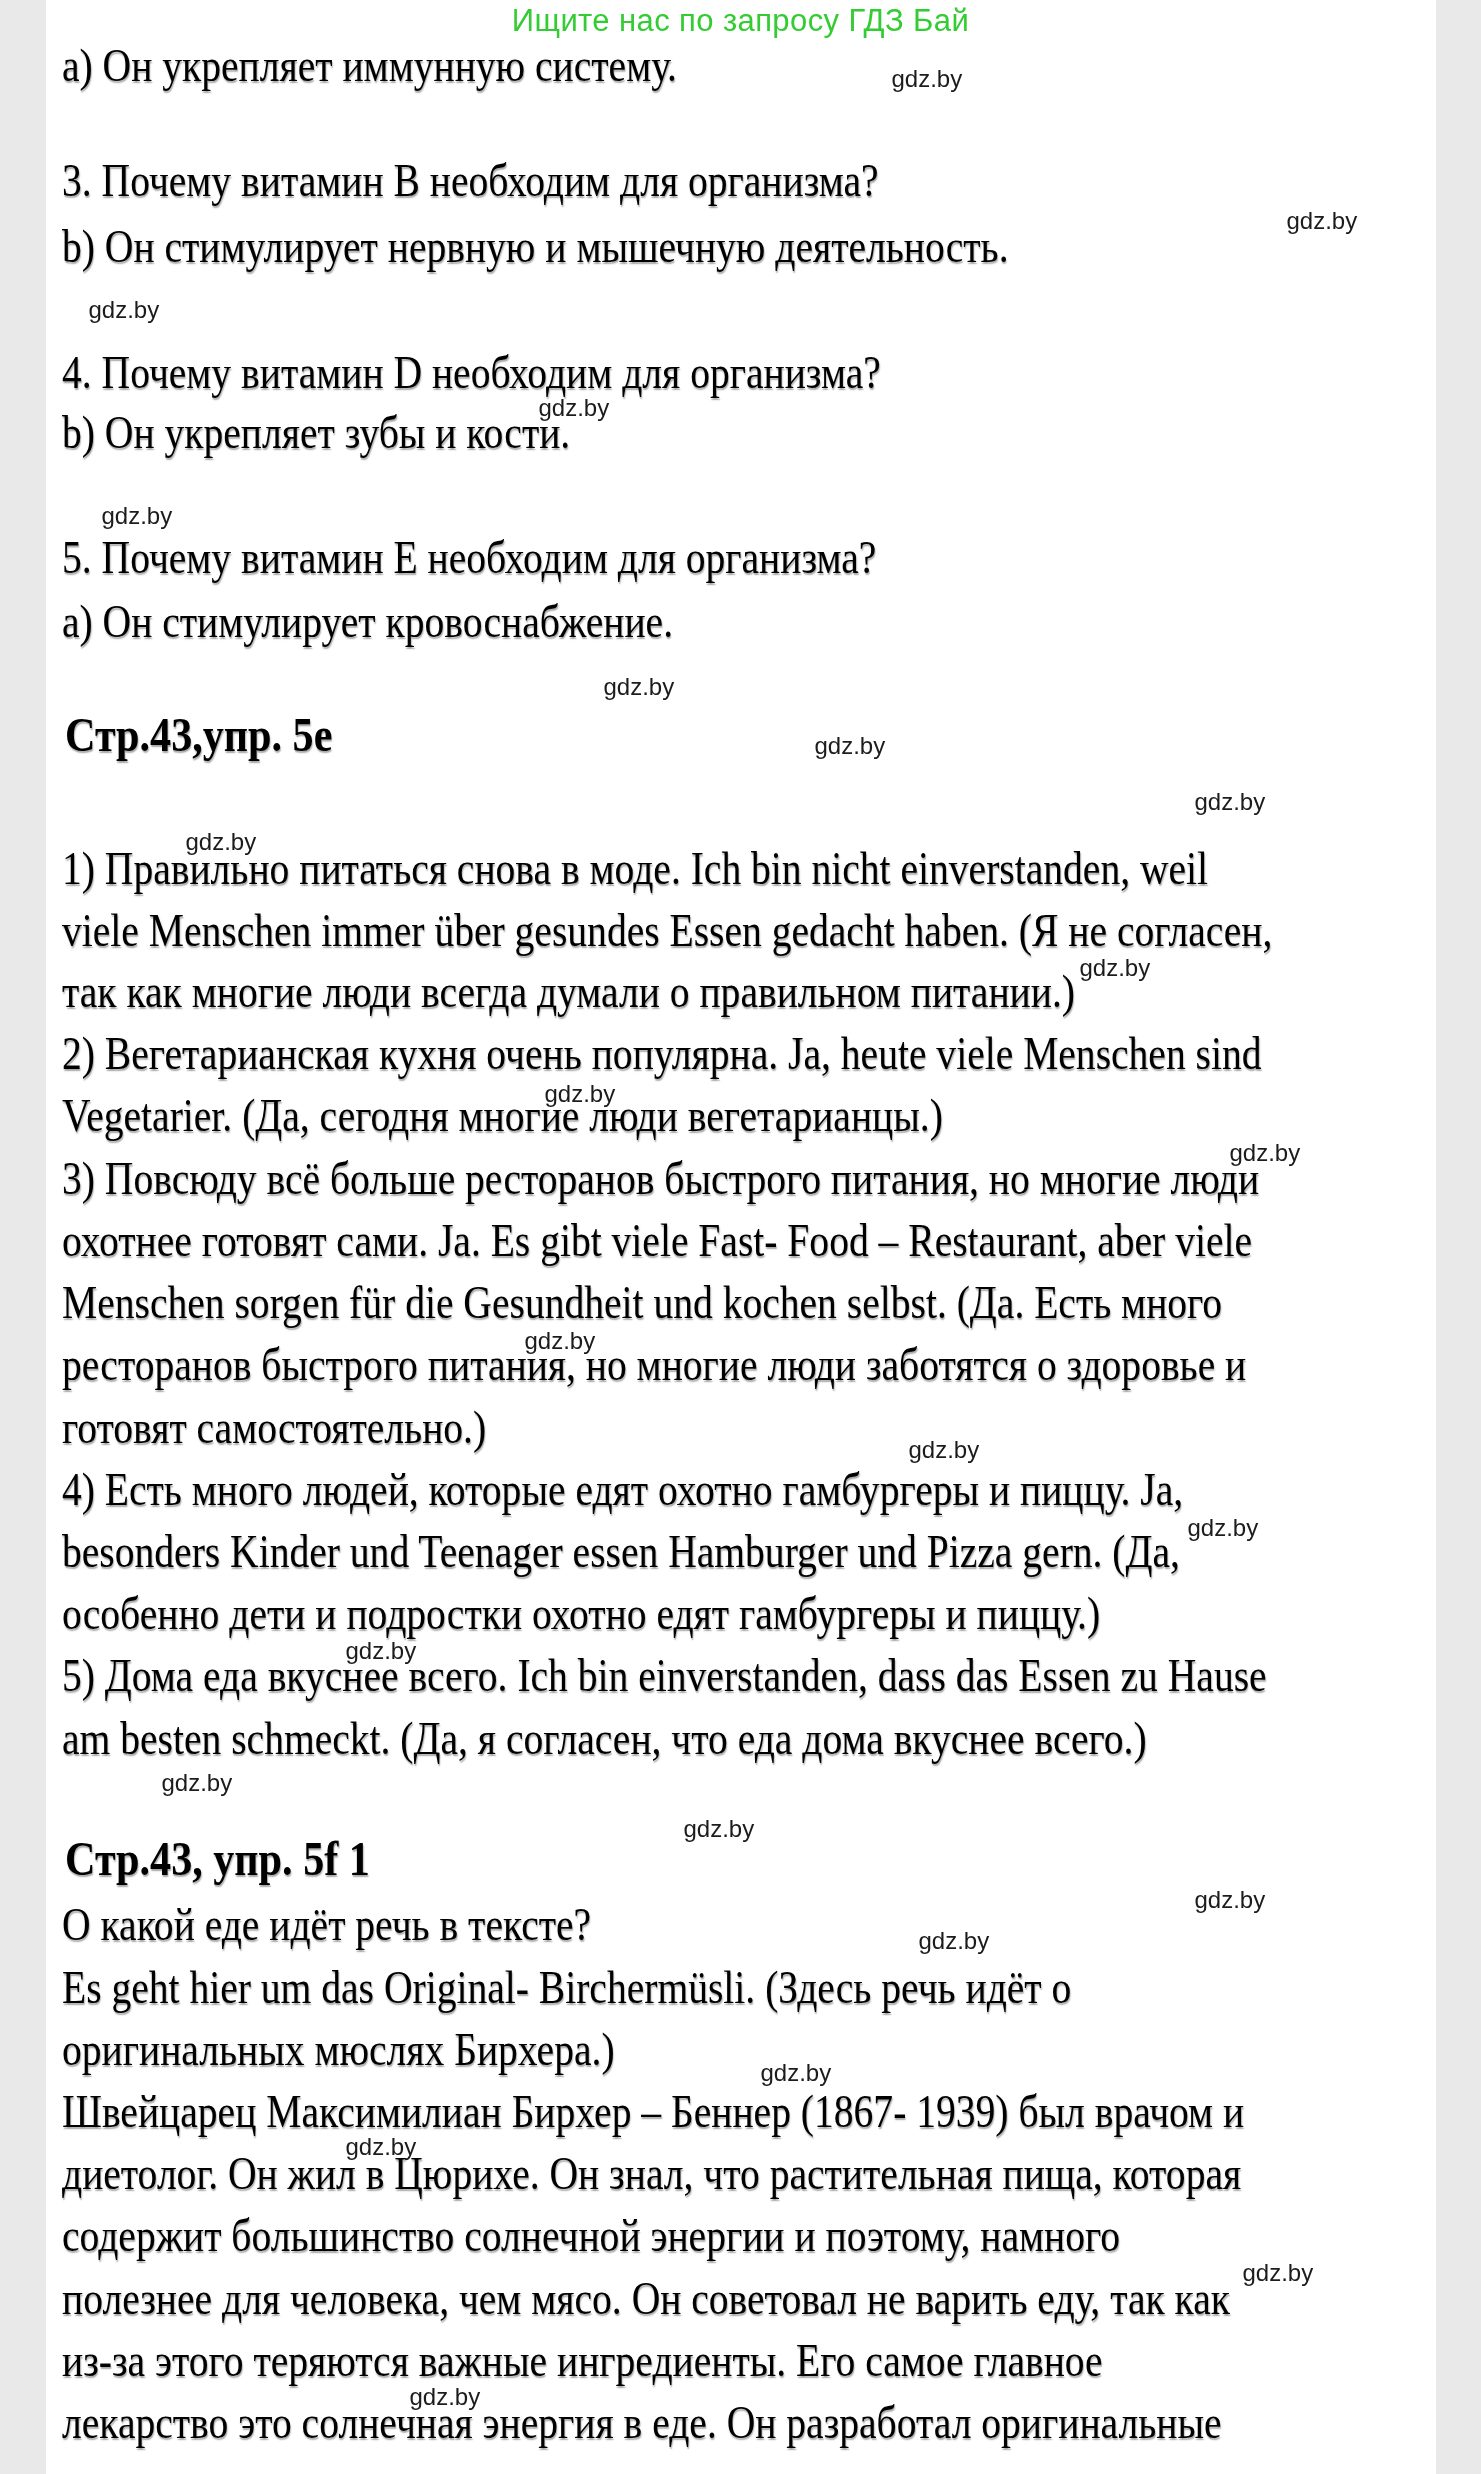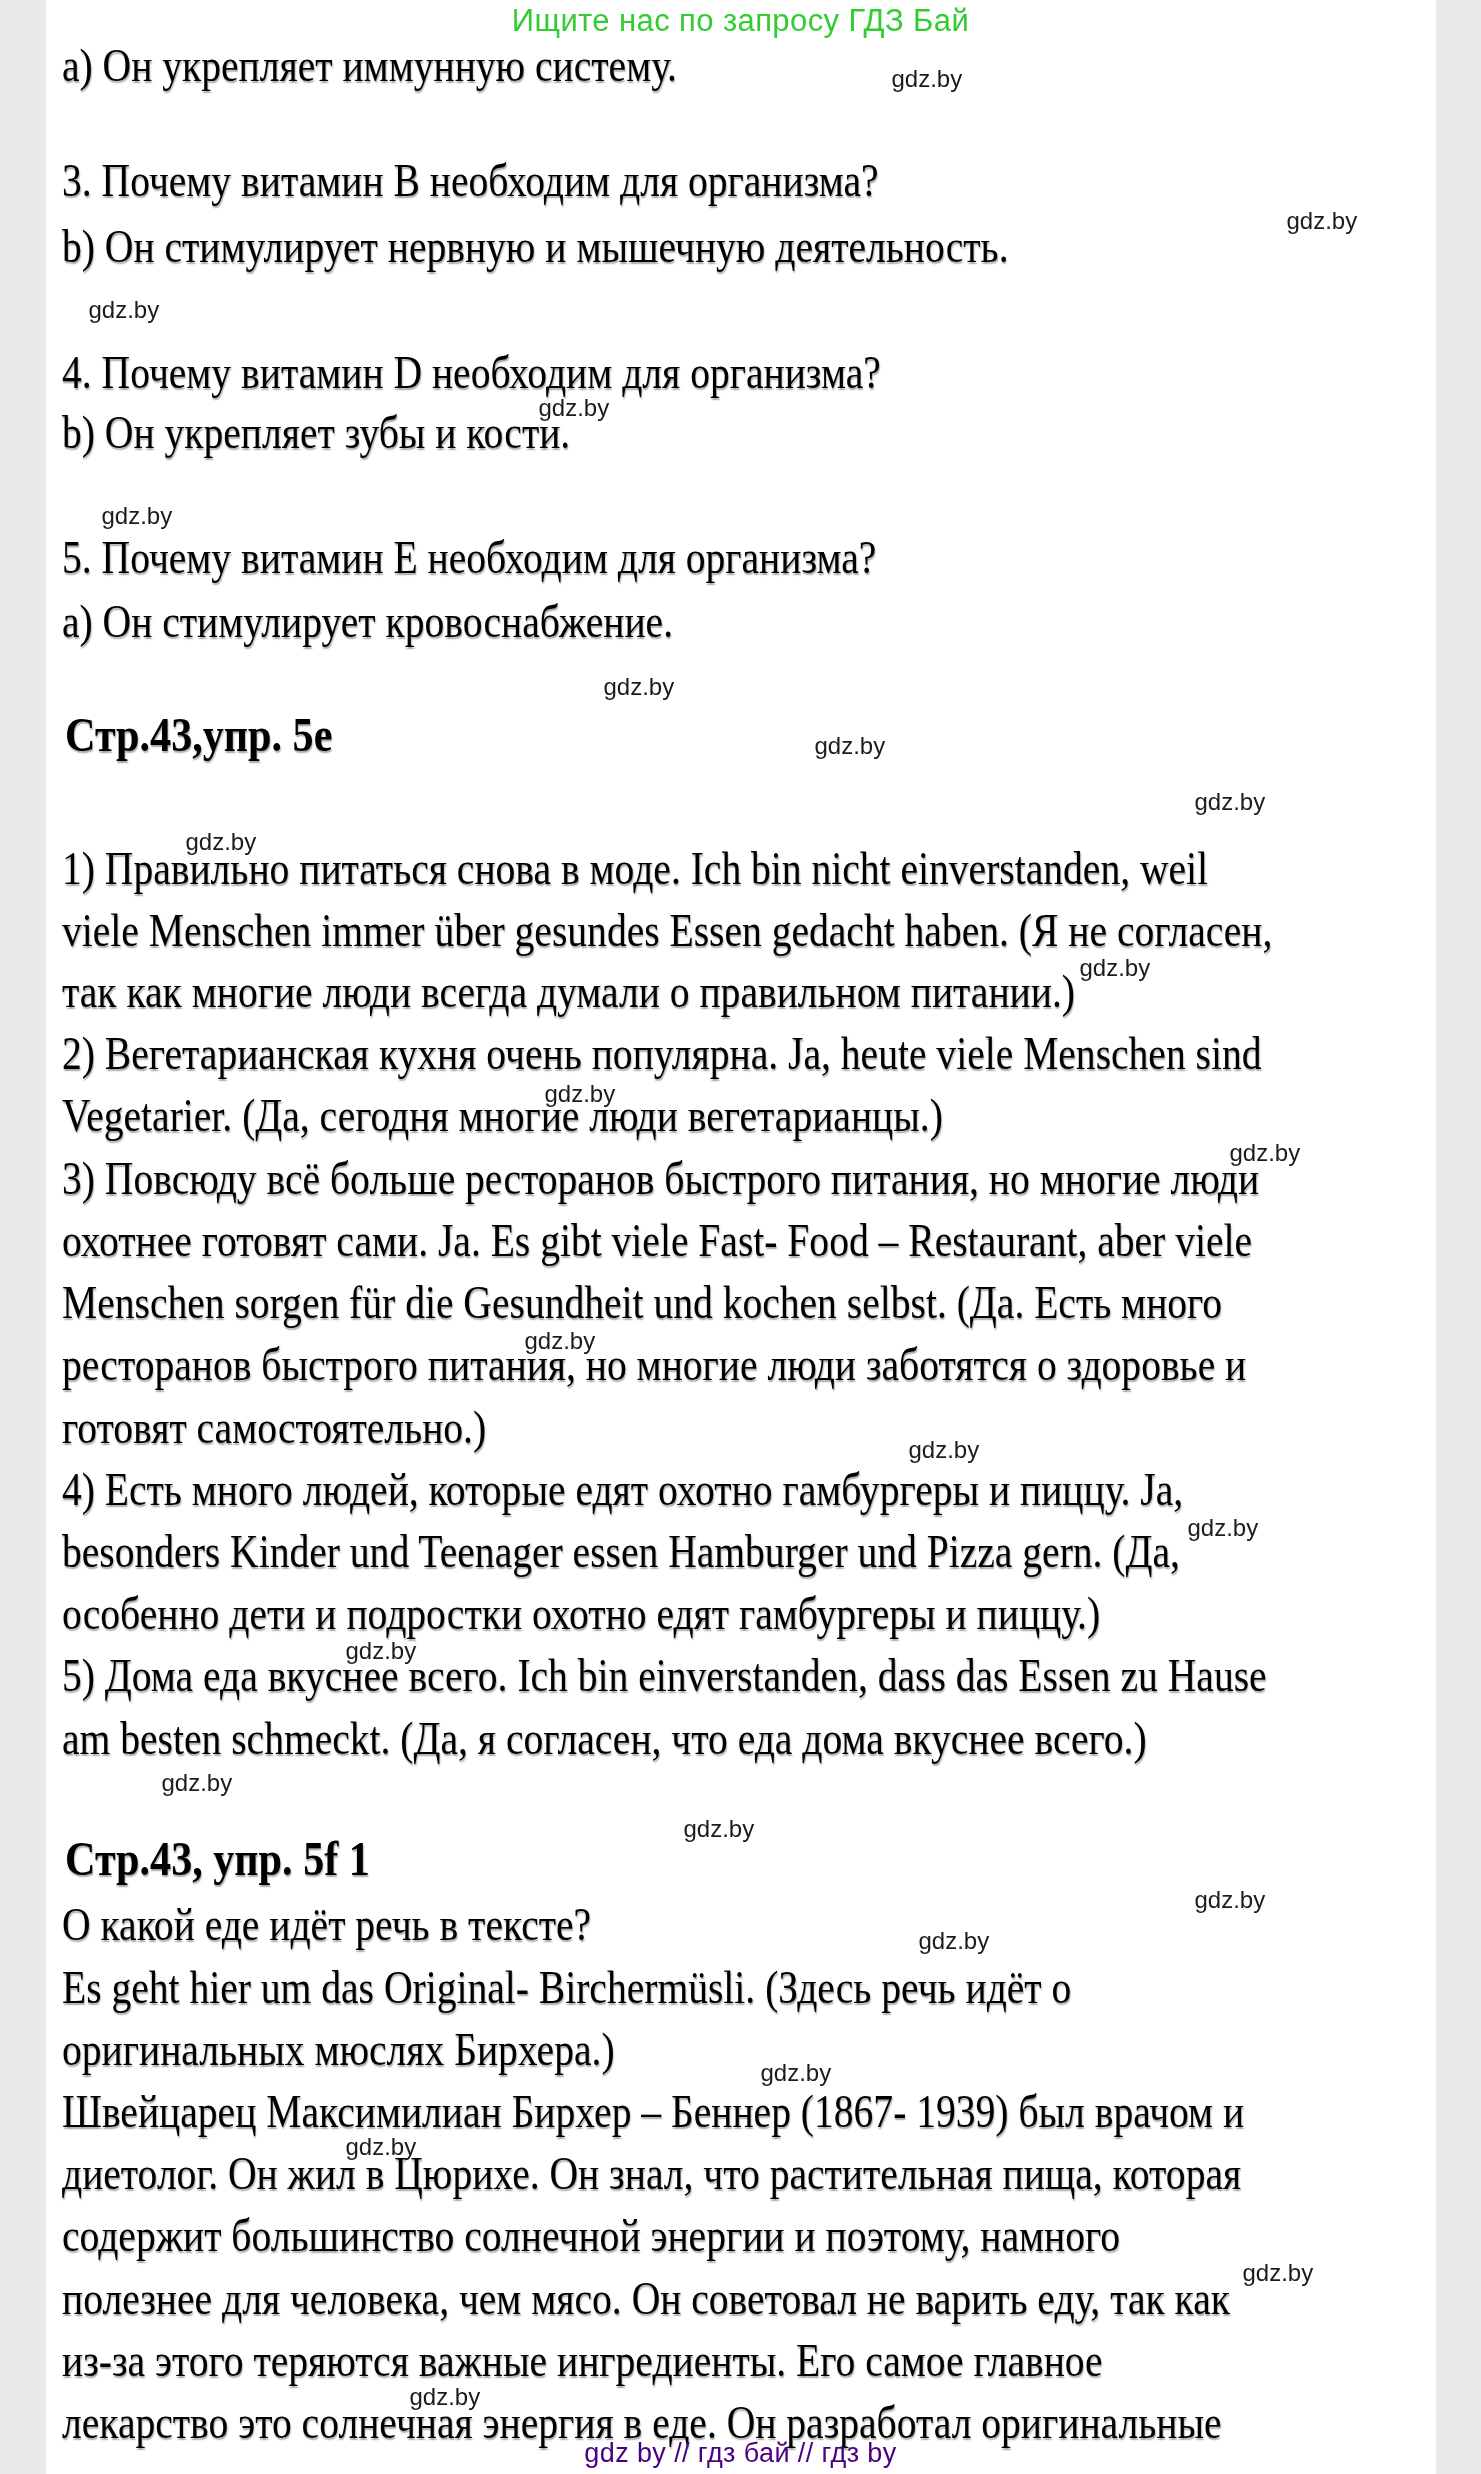--- a/index.html
+++ b/index.html
@@ -112,15 +112,14 @@
     <div class="wm" style="color: rgb(28, 28, 28); left: 1142px; top: 1516px;">gdz.by</div>
     <div class="wm" style="color: rgb(28, 28, 28); left: 300px; top: 1639px;">gdz.by</div>
     <div class="wm" style="color: rgb(28, 28, 28); left: 116px; top: 1771px;">gdz.by</div>
     <div class="wm" style="color: rgb(28, 28, 28); left: 638px; top: 1817px;">gdz.by</div>
     <div class="wm" style="color: rgb(28, 28, 28); left: 1149px; top: 1888px;">gdz.by</div>
     <div class="wm" style="color: rgb(28, 28, 28); left: 873px; top: 1929px;">gdz.by</div>
     <div class="wm" style="color: rgb(28, 28, 28); left: 715px; top: 2061px;">gdz.by</div>
     <div class="wm" style="color: rgb(28, 28, 28); left: 300px; top: 2135px;">gdz.by</div>
     <div class="wm" style="color: rgb(28, 28, 28); left: 1197px; top: 2261px;">gdz.by</div>
     <div class="wm" style="color: rgb(28, 28, 28); left: 364px; top: 2385px;">gdz.by</div>
-    <div class="footer-watermark" style="color: rgb(75, 0, 130);">gdz by  //  гдз бай  //  гдз by</div>
 </div>
 
 
 </body></html>

